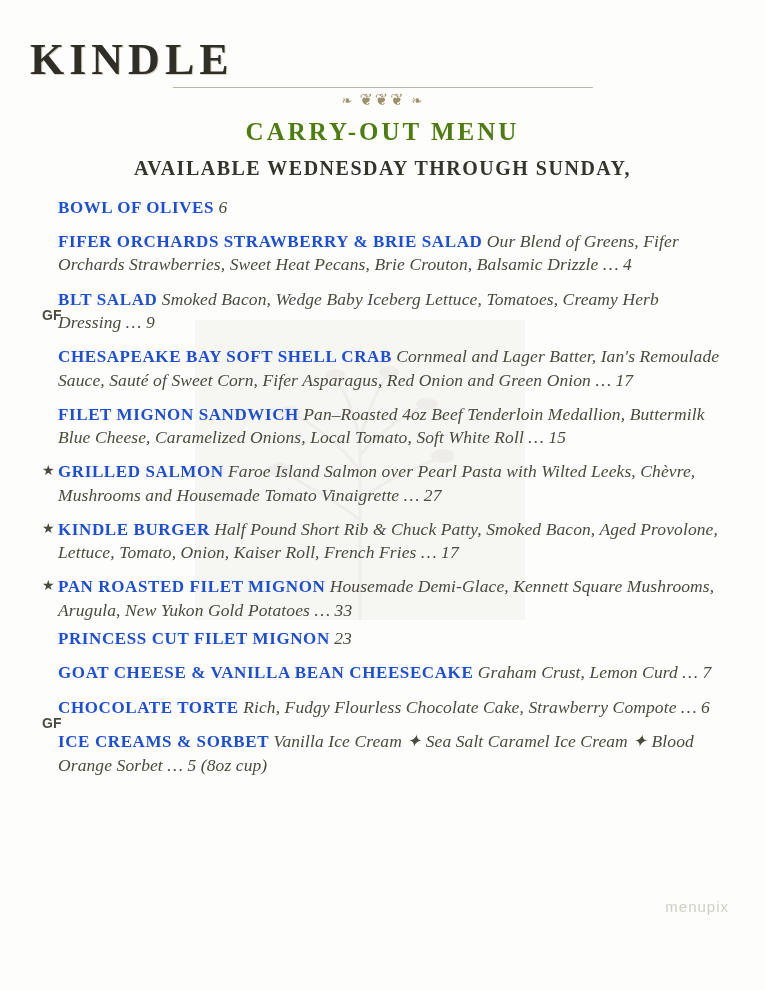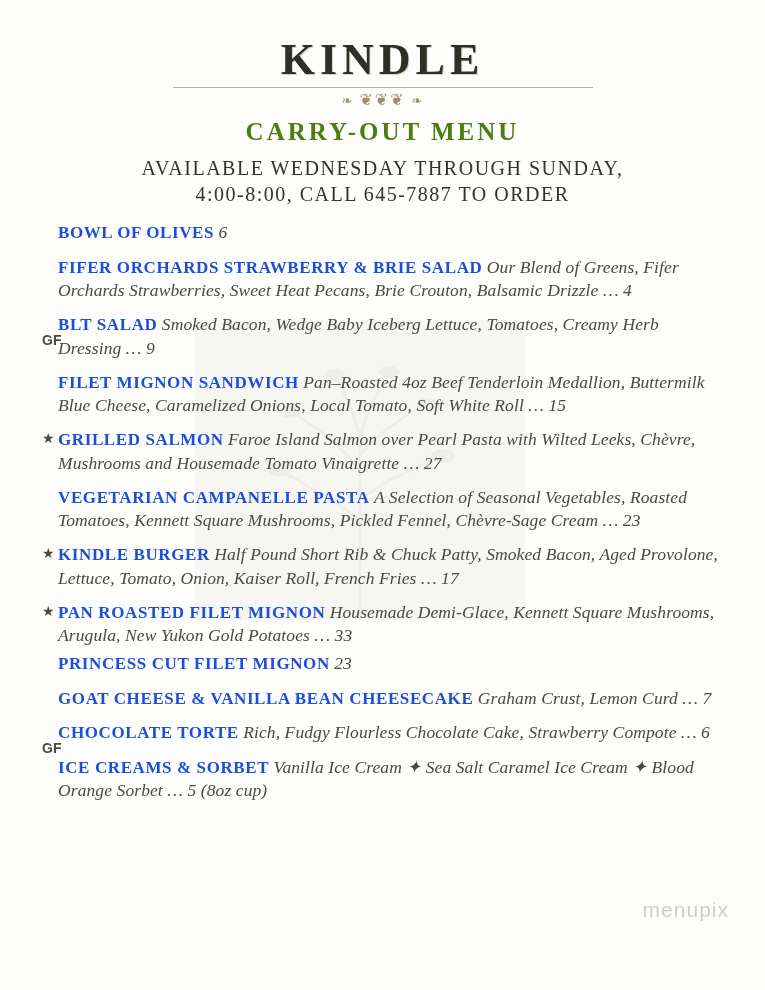--- a/index.html
+++ b/index.html
@@ -32,33 +32,33 @@
     height: 300px;
     opacity: 0.09;
     pointer-events: none;
     z-index: 0;
   }
   .wm-label {
     position: absolute;
     right: 36px;
     top: 898px;
     font-family: "Liberation Sans", sans-serif;
-    font-size: 21px;
+    font-size: 15px;
     letter-spacing: 1px;
     color: #cfcfc7;
     z-index: 2;
     pointer-events: none;
     padding-left: 15px;
   }
   .content {
     position: relative;
     z-index: 1;
   }
   .restaurant-title {
-    text-align: center;
+    text-align: left;
     font-family: "Liberation Serif", serif;
     font-weight: bold;
     font-size: 44px;
     letter-spacing: 5px;
     color: #2f2f28;
     margin: 6px 0 2px 0;
     text-shadow: 1px 1px 0 #d8d4c4;
   }
   .title-rule {
     width: 420px;
@@ -83,21 +83,21 @@
     font-family: "Liberation Serif", serif;
     font-weight: bold;
     font-size: 25px;
     letter-spacing: 3px;
     color: #4d7c0f;
     margin: 2px 0 10px 0;
   }
   .availability {
     text-align: center;
     font-family: "Liberation Serif", serif;
-    font-weight: normal;
+    font-weight: bold;
     font-size: 20px;
     letter-spacing: 1.5px;
     color: #34342c;
     line-height: 1.28;
     margin: 0 0 14px 0;
   }
   .items {
     margin: 0;
     padding: 0 10px 0 12px;
   }
@@ -182,30 +182,29 @@
     <div class="ornament">
       <span class="orn-side">❧</span>
       <span>❦❦❦</span>
       <span class="orn-side">❧</span>
     </div>
 
     <div class="menu-type">CARRY-OUT MENU</div>
 
     <div class="availability">
       <div>AVAILABLE WEDNESDAY THROUGH SUNDAY,</div>
-      <div>4:00-8:00, CALL 645-7887 TO ORDER</div>
     </div>
 
     <div class="items">
         <div class="item"><span class="item-name">BOWL OF OLIVES</span>  <span class="item-desc">6</span></div>
         <div class="item"><span class="item-name">FIFER ORCHARDS STRAWBERRY &amp; BRIE SALAD</span>  <span class="item-desc">Our Blend of Greens, Fifer Orchards Strawberries, Sweet Heat Pecans, Brie Crouton, Balsamic Drizzle … 4</span></div>
         <div class="item"><span class="marker gf">GF</span><span class="item-name">BLT SALAD</span>  <span class="item-desc">Smoked Bacon, Wedge Baby Iceberg Lettuce, Tomatoes, Creamy Herb Dressing … 9</span></div>
+        <div class="item"><span class="item-name">CHESAPEAKE BAY SOFT SHELL CRAB</span>  <span class="item-desc">Cornmeal and Lager Batter, Ian's Remoulade Sauce, Sauté of Sweet Corn, Fifer Asparagus, Red Onion and Green Onion … 17</span></div>
         <div class="item"><span class="item-name">FILET MIGNON SANDWICH</span>  <span class="item-desc">Pan–Roasted 4oz Beef Tenderloin Medallion, Buttermilk Blue Cheese, Caramelized Onions, Local Tomato, Soft White Roll … 15</span></div>
         <div class="item"><span class="marker star">★</span><span class="item-name">GRILLED SALMON</span>  <span class="item-desc">Faroe Island Salmon over Pearl Pasta with Wilted Leeks, Chèvre, Mushrooms and Housemade Tomato Vinaigrette … 27</span></div>
-        <div class="item"><span class="item-name">VEGETARIAN CAMPANELLE PASTA</span>  <span class="item-desc">A Selection of Seasonal Vegetables, Roasted Tomatoes, Kennett Square Mushrooms, Pickled Fennel, Chèvre-Sage Cream … 23</span></div>
         <div class="item"><span class="marker star">★</span><span class="item-name">KINDLE BURGER</span>  <span class="item-desc">Half Pound Short Rib &amp; Chuck Patty, Smoked Bacon, Aged Provolone, Lettuce, Tomato, Onion, Kaiser Roll, French Fries … 17</span></div>
         <div class="item tight"><span class="marker star">★</span><span class="item-name">PAN ROASTED FILET MIGNON</span>  <span class="item-desc">Housemade Demi-Glace, Kennett Square Mushrooms, Arugula, New Yukon Gold Potatoes … 33</span></div>
         <div class="item"><span class="item-name">PRINCESS CUT FILET MIGNON</span>  <span class="item-desc">23</span></div>
         <div class="item"><span class="item-name">GOAT CHEESE &amp; VANILLA BEAN CHEESECAKE</span>  <span class="item-desc">Graham Crust, Lemon Curd … 7</span></div>
         <div class="item"><span class="marker gf">GF</span><span class="item-name">CHOCOLATE TORTE</span>  <span class="item-desc">Rich, Fudgy Flourless Chocolate Cake, Strawberry Compote … 6</span></div>
         <div class="item"><span class="item-name">ICE CREAMS &amp; SORBET</span>  <span class="item-desc">Vanilla Ice Cream ✦ Sea Salt Caramel Ice Cream ✦ Blood Orange Sorbet … 5 (8oz cup)</span></div>
       </div>
 
   </div>
 </div>

